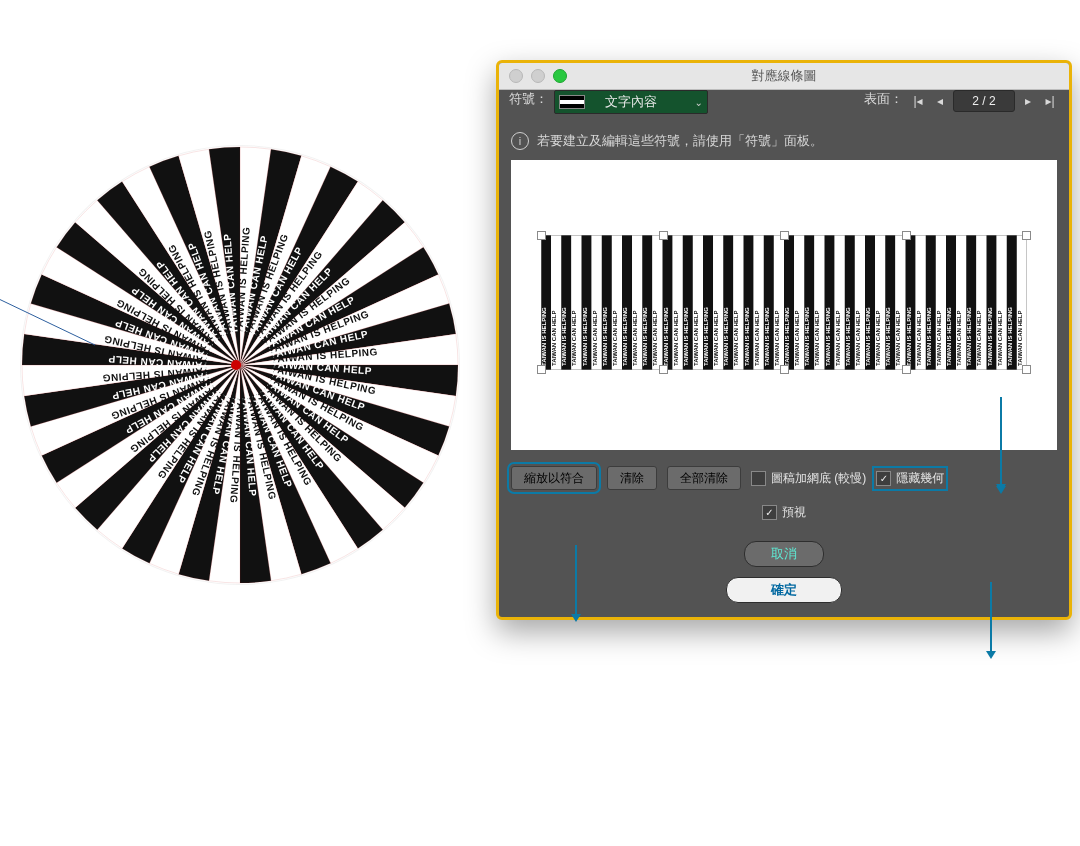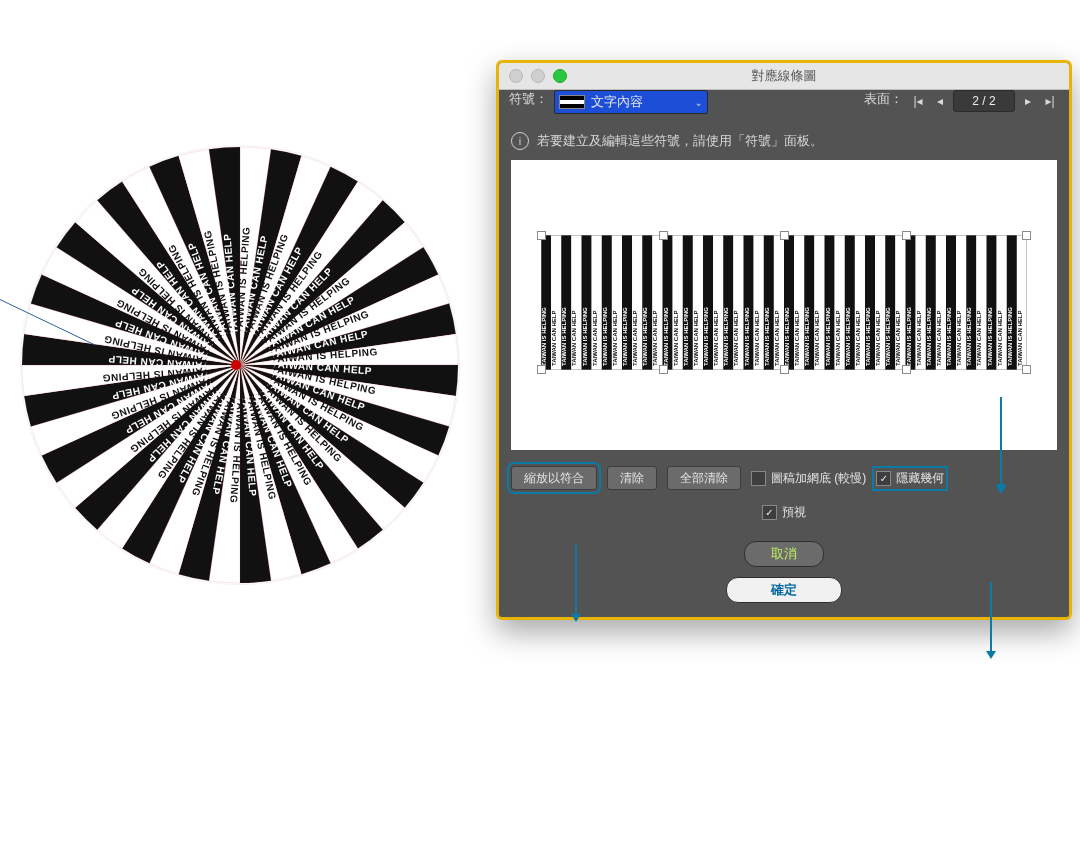--- a/index.html
+++ b/index.html
@@ -25,22 +25,22 @@
   .tl{width:12px;height:12px;border-radius:50%;background:#cfcfcf;
       border:1px solid #b8b8b8;}
   .tl.green{background:#28c840;border-color:#1ea532;}
   .title{position:absolute;left:0;right:0;text-align:center;font-size:13px;
          color:#555;pointer-events:none;}
   
   .hdr{display:flex;align-items:flex-start;height:38px;padding:0 10px;
        background:#535353;gap:6px;}
   .lbl{color:#d9d9d9;font-size:13px;}
   .symdrop{display:flex;align-items:center;flex:1;max-width:215px;
-           background:#1d4ed8;border:1px solid #2a2a2a;height:22px;
-           border-radius:2px;padding:0 4px;gap:6px;cursor:pointer;}
+           background:#14532d;border:1px solid #2a2a2a;height:22px;
+           border-radius:2px;padding:0 4px;gap:20px;cursor:pointer;}
   .sym-sw{width:24px;height:12px;
           background:linear-gradient(#000 0 33%,#fff 33% 66%,#000 66% 100%);
           border:1px solid #888;}
   .symdrop .chev{margin-left:auto;color:#cfcfcf;font-size:10px;}
   .hdr-spacer{flex:1;}
   .seek{display:flex;align-items:center;gap:4px;}
   .seek .ic{width:18px;height:18px;display:flex;align-items:center;
             justify-content:center;color:#d9d9d9;cursor:pointer;font-size:12px;}
   .pagebox{width:60px;height:20px;background:#3a3a3a;border:1px solid #2a2a2a;
            border-radius:3px;color:#eee;text-align:center;font-size:12px;
@@ -58,35 +58,35 @@
   .pv-svg{width:100%;height:100%;}
   .handle{position:absolute;width:7px;height:7px;background:#fff;
           border:1px solid #8a8a8a;}
   .ha{left:-4px;top:-4px}.hb{left:calc(50% - 4px);top:-4px}.hc{right:-4px;top:-4px}
   .hd{left:-4px;bottom:-4px}.he{left:calc(50% - 4px);bottom:-4px}.hf{right:-4px;bottom:-4px}
   .hg{left:calc(25% - 4px);top:-4px}.hh{left:calc(75% - 4px);top:-4px}
   .hi{left:calc(25% - 4px);bottom:-4px}.hj{left:calc(75% - 4px);bottom:-4px}
   
   .btnrow{display:flex;align-items:center;gap:10px;padding:4px 12px 8px;}
   .btn{height:22px;padding:0 12px;background:#6b6b6b;border:1px solid #3c3c3c;
-       border-radius:3px;color:#e5e5e5;font-size:12px;display:flex;align-items:center;
+       border-radius:3px;color:#000000;font-size:12px;display:flex;align-items:center;
        justify-content:center;cursor:pointer;white-space:nowrap;}
   .chk{display:flex;align-items:center;gap:5px;font-size:12px;color:#e3e3e3;
        cursor:pointer;white-space:nowrap;}
   .cb{width:13px;height:13px;border:1px solid #888;background:#3e3e3e;
       display:flex;align-items:center;justify-content:center;font-size:10px;
       color:#eee;}
   .cb.on::after{content:"✓";}
   .hlbox{outline:2px solid #0b7aa6;outline-offset:2px;}
   .btnrow2{display:flex;align-items:center;padding:6px 12px 14px;gap:10px;flex-direction:column;}
   .btnrow2 .spacer{flex:1;}
   .pill{height:24px;min-width:78px;border-radius:12px;border:1px solid #2e2e2e;
         display:flex;align-items:center;justify-content:center;font-size:13px;
         cursor:pointer;}
-  .pill.cancel{background:#6b6b6b;color:#bef264;}
+  .pill.cancel{background:#6b6b6b;color:#5eead4;}
   .pill.ok{background:#f1f1f1;color:#0369a1;font-weight:700;padding:0 18px;}
   
   .arrow{position:absolute;width:2px;background:#0b7aa6;}
   .arrow::after{content:"";position:absolute;left:-4px;width:0;height:0;
                 border-left:5px solid transparent;border-right:5px solid transparent;}
   .arrow.up::after{bottom:-2px;border-top:8px solid #0b7aa6;top:auto;}
 </style>
 </head>
 <body>
 

